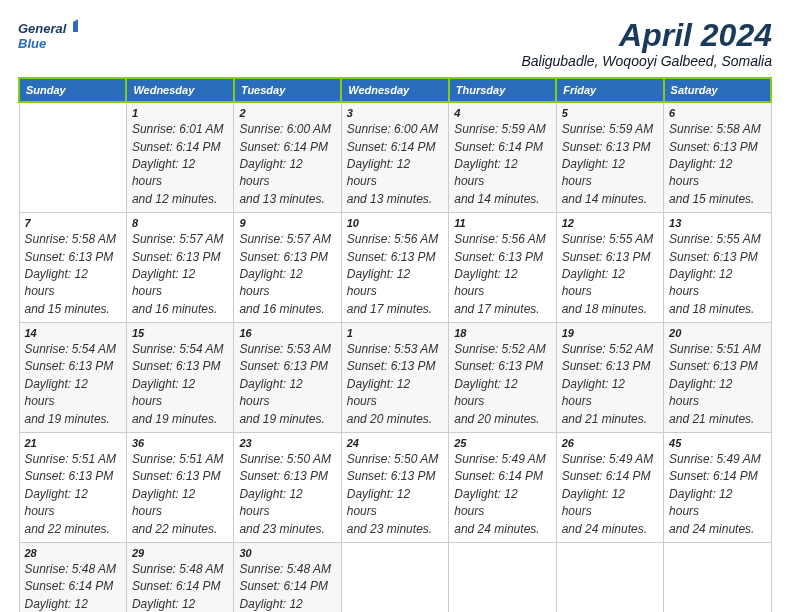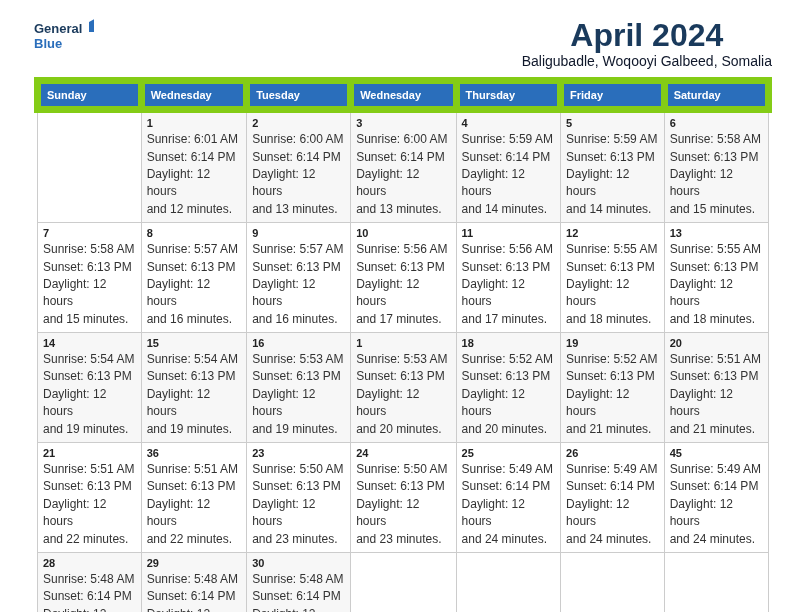--- a/index.html
+++ b/index.html
@@ -6,35 +6,36 @@
     body {
       width: 792px;
       height: 612px;
       font-family: Arial, sans-serif;
       background: #fff;
       overflow: hidden;
     }
     .page {
       width: 792px;
       height: 612px;
-      padding: 18px 20px 10px 34px;
+      padding: 18px 20px 10px 18px;
+      font-style: italic;
     }
     .header {
       display: flex;
       justify-content: space-between;
       align-items: flex-start;
       margin-bottom: 8px;
     }
     .logo {
       display: flex;
       align-items: center;
       gap: 4px;
     }
     .title-block {
-      text-align: center;
+      text-align: right;
     }
     .main-title {
       font-size: 32px;
       font-weight: bold;
       color: #1a3a5c;
       line-height: 1.1;
     }
     .subtitle {
       font-size: 14px;
       color: #0f172a;
@@ -45,21 +46,21 @@
       border-collapse: collapse;
       font-size: 9.5px;
     }
     thead tr th {
       background-color: #2a6ebb;
       color: #fff;
       text-align: left;
       padding: 5px 6px;
       font-size: 11px;
       font-weight: bold;
-      border: 7px solid #84cc16;
+      border: 2px solid #84cc16;
     }
     tbody tr td {
       border: 1px solid #ccc;
       padding: 4px 5px;
       vertical-align: top;
       background: #fff;
       min-height: 70px;
     }
     tbody tr:nth-child(odd) td {
       background: #f7f7f7;

